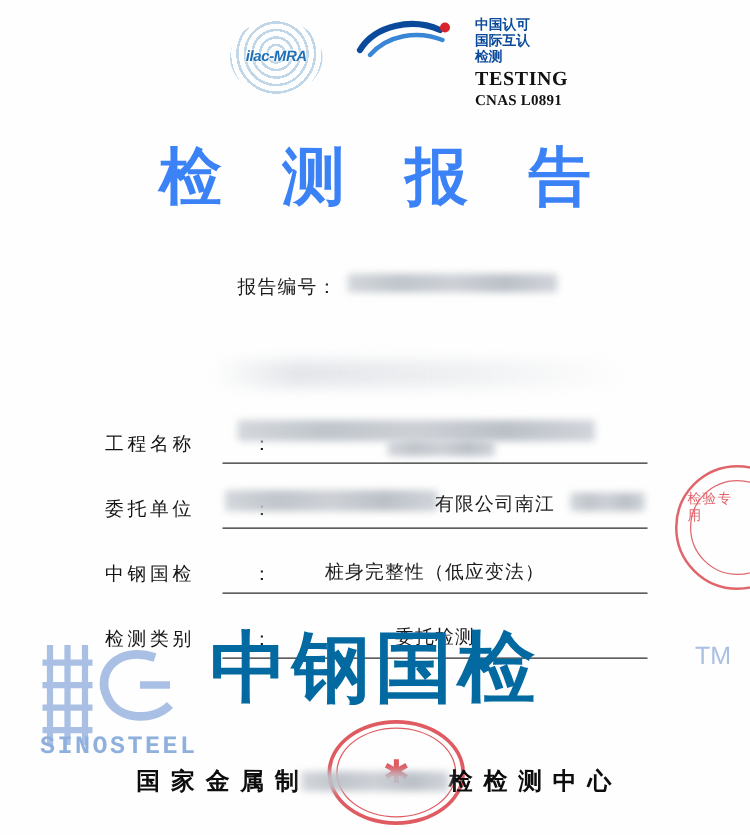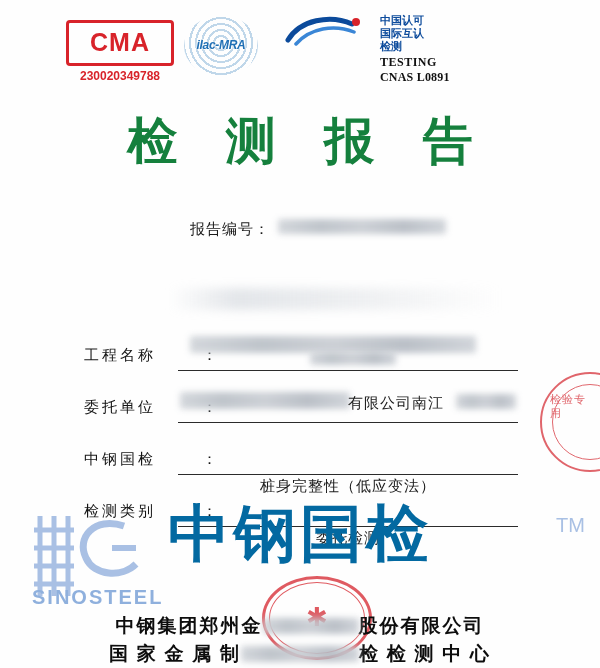--- a/index.html
+++ b/index.html
@@ -137,21 +137,21 @@
     font-family: Liberation Serif, serif;
   }
   .cnas-cn {
     font-size: 11px;
     line-height: 13px;
     color: #0b4a9b;
     font-weight: bold;
   }
   .cnas-cn span { display: block; }
   .cnas-testing {
-    font-size: 12px;
+    font-size: 16px;
     font-weight: bold;
     margin-top: 2px;
     letter-spacing: 0.5px;
     color: #111;
   }
   .cnas-code {
     font-size: 12px;
     font-weight: bold;
     letter-spacing: 0.2px;
     color: #111;
@@ -161,21 +161,21 @@
   .report-title {
     position: absolute;
     top: 108px;
     left: 0;
     width: 100%;
     text-align: center;
     font-family: "Liberation Serif", serif;
     font-weight: bold;
     font-size: 50px;
     letter-spacing: 18px;
-    color: #15803d;
+    color: #3b82f6;
     text-indent: 18px;
   }
 
   
   .report-no {
     position: absolute;
     top: 218px;
     left: 190px;
     width: 300px;
     height: 26px;
@@ -249,21 +249,20 @@
   }
   .field-value {
     position: absolute;
     left: 118px;
     top: 4px;
     width: 340px;
     text-align: center;
     font-size: 15px;
     letter-spacing: 1px;
     color: #1b1b1b;
-    margin-top: 29px;
   }
   .field-redact-1 {
     left: 130px; top: -4px; width: 286px; height: 17px;
   }
   .field-redact-1b {
     left: 250px; top: 12px; width: 86px; height: 13px;
   }
   .field-redact-2 {
     left: 120px; top: 0px; width: 170px; height: 17px;
   }
@@ -312,21 +311,21 @@
     left: 538px;
     top: 28px;
     font-family: "Liberation Sans", sans-serif;
     font-size: 20px;
     color: #a9c0e4;
   }
   .wm-en {
     position: absolute;
     left: 14px;
     top: 100px;
-    font-family: Liberation Sans, sans-serif;
+    font-family: Liberation Mono, monospace;
     font-weight: bold;
     font-size: 20px;
     letter-spacing: 2px;
     color: #8fb0dd;
   }
 
   
   .seal-right {
     position: absolute;
     right: -40px;
@@ -413,26 +412,20 @@
   .footer-redact-1 { width: 96px; }
   .footer-redact-2 { width: 118px; }
 </style>
 </head>
 <body>
 
 <div class="page">
 
   <div class="logo-row">
 
-    <div class="cma">
-      <div class="cma-box">
-        <div class="cma-text">CMA</div>
-      </div>
-      <div class="cma-num">230020349788</div>
-    </div>
 
     <div class="ilac">
       <div class="ilac-ring"></div>
       <div class="ilac-label">ilac-MRA</div>
     </div>
 
     <div class="cnas">
       <div class="cnas-mark">
         <div class="cnas-swoosh">
           <svg width="80" height="30" viewBox="0 0 80 30">
@@ -524,20 +517,17 @@
   </div>
 
   <div class="seal-bottom">
     <div class="seal-ellipse"></div>
     <div class="seal-ellipse2"></div>
     <div class="seal-star">✱</div>
   </div>
 
   <div class="footer">
     <div class="footer-line">
-      <span>中钢集团郑州金</span><span class="redacted footer-redact-1"></span><span>股份有限公司</span>
-    </div>
-    <div class="footer-line">
       <span>国 家 金 属 制</span><span class="redacted footer-redact-2"></span><span>检 检 测 中 心</span>
     </div>
   </div>
 
 </div>
 
 </body></html>

